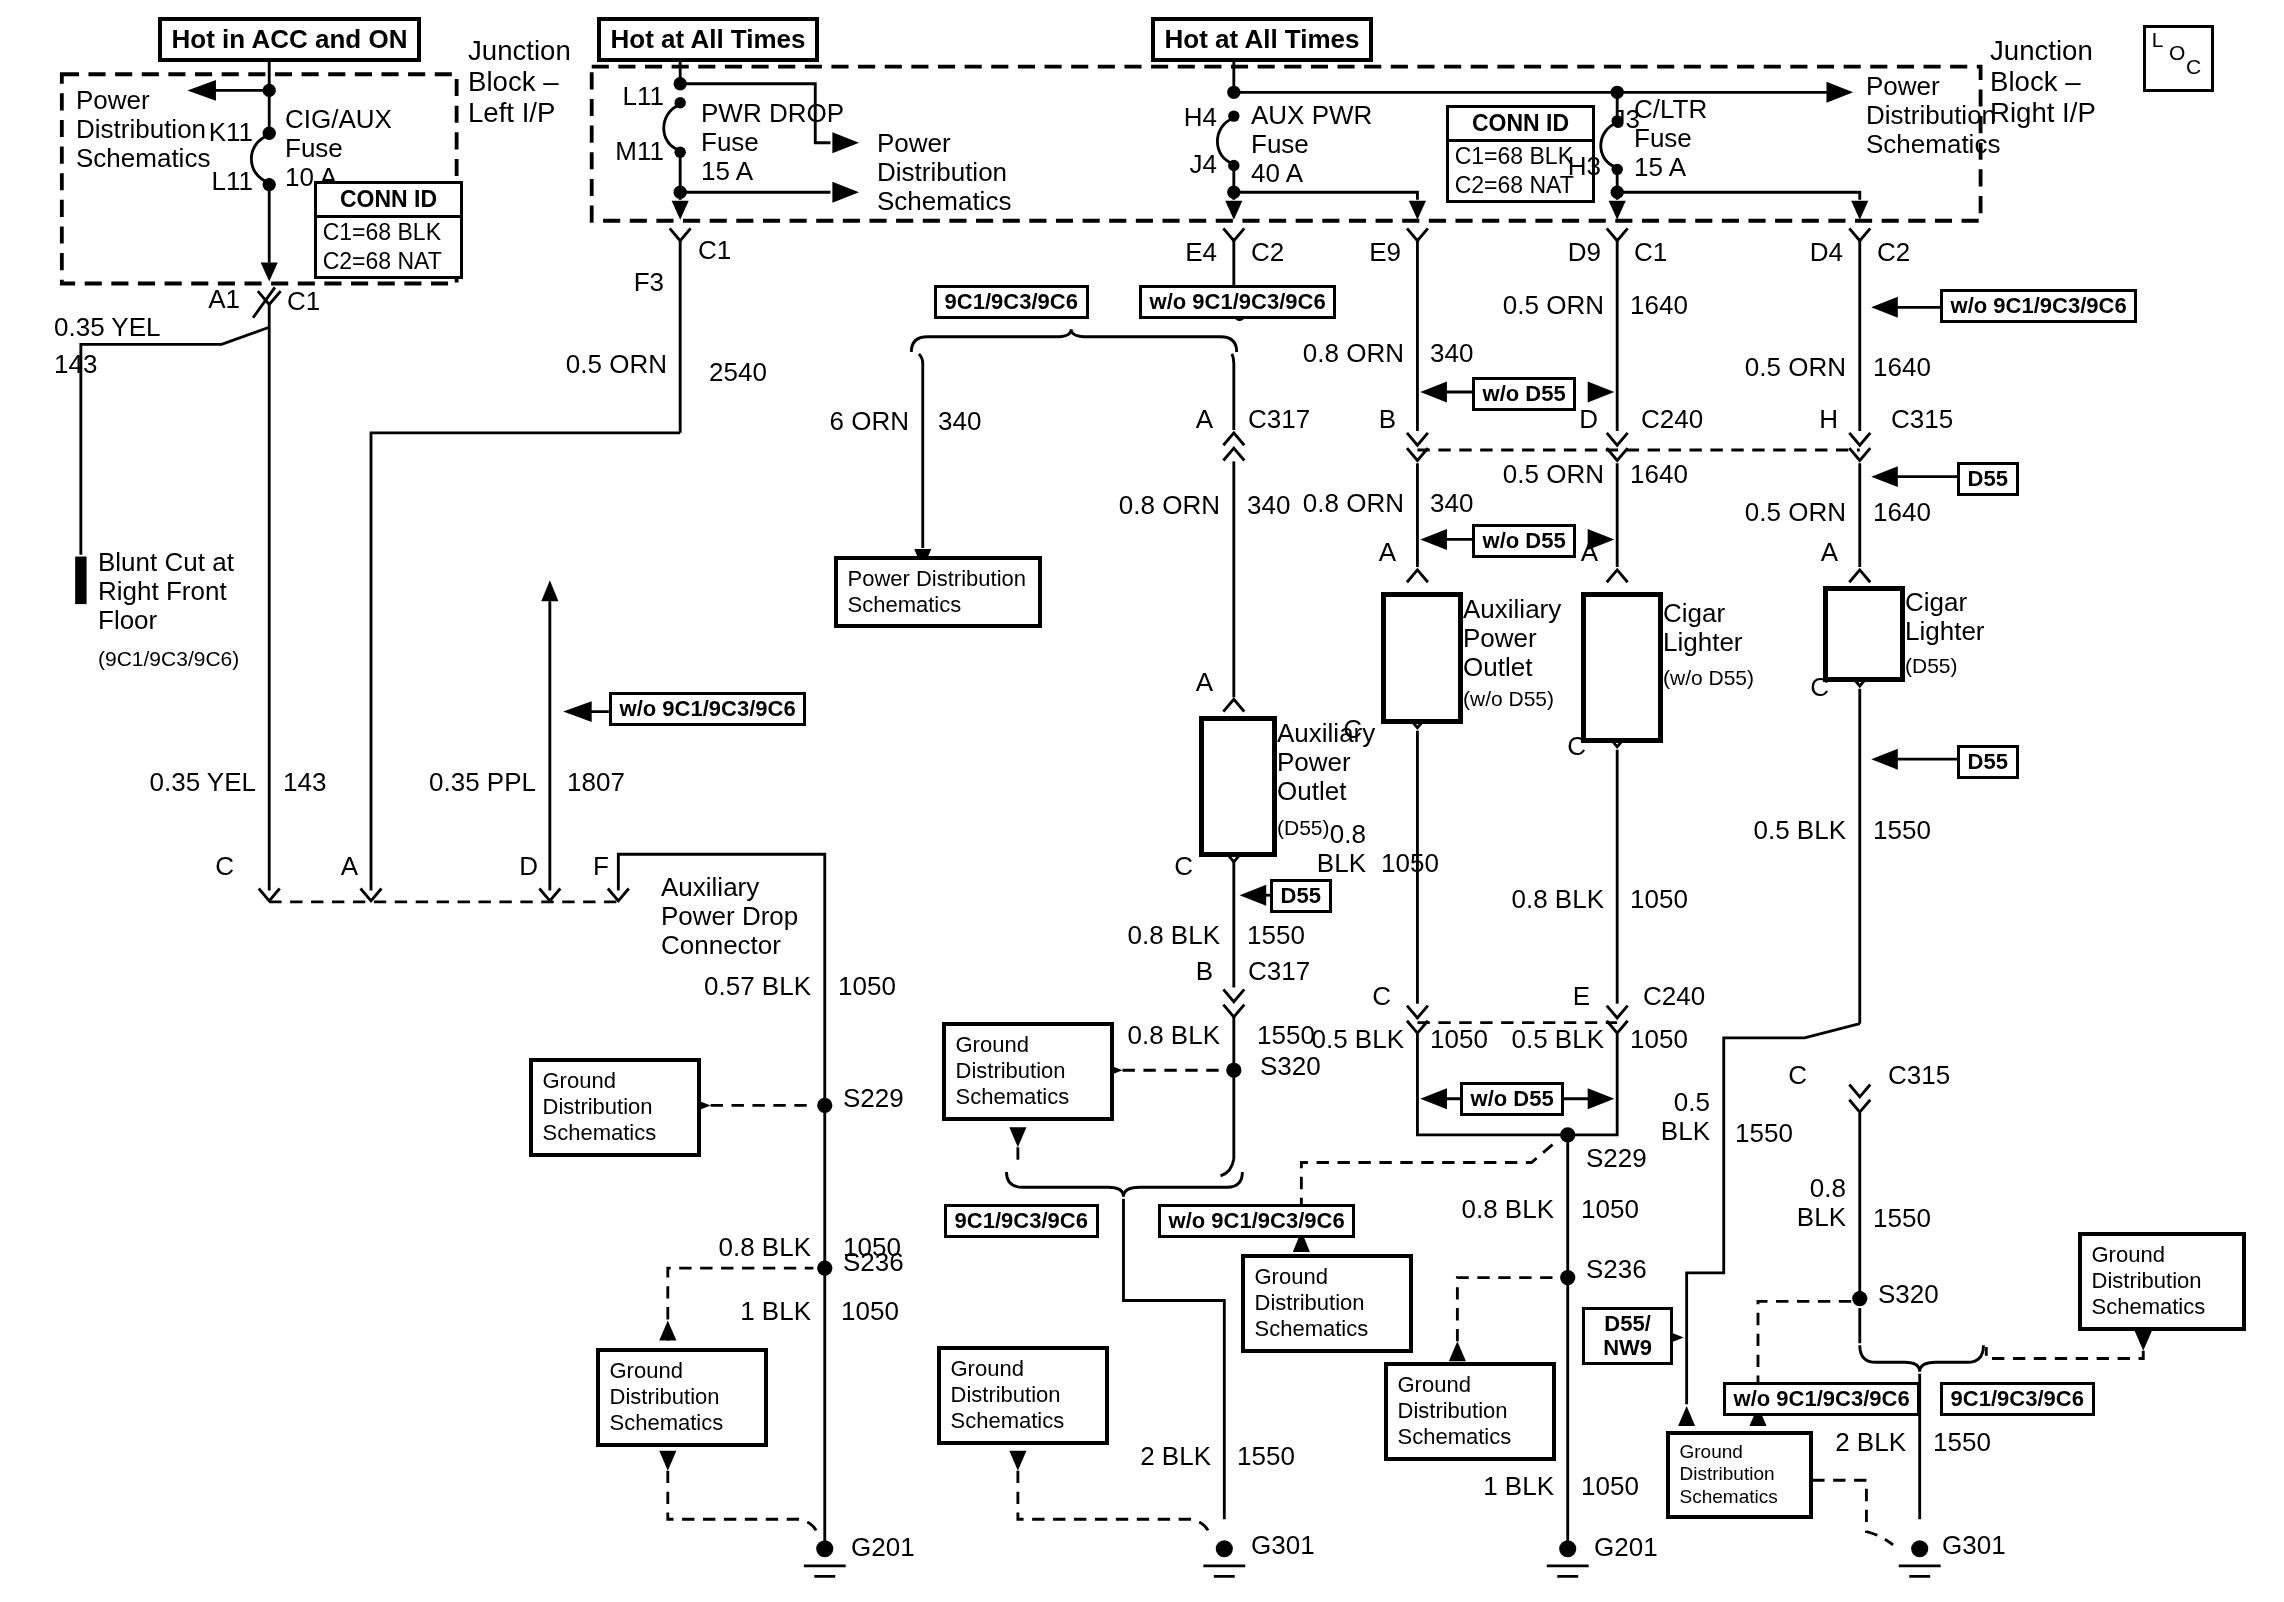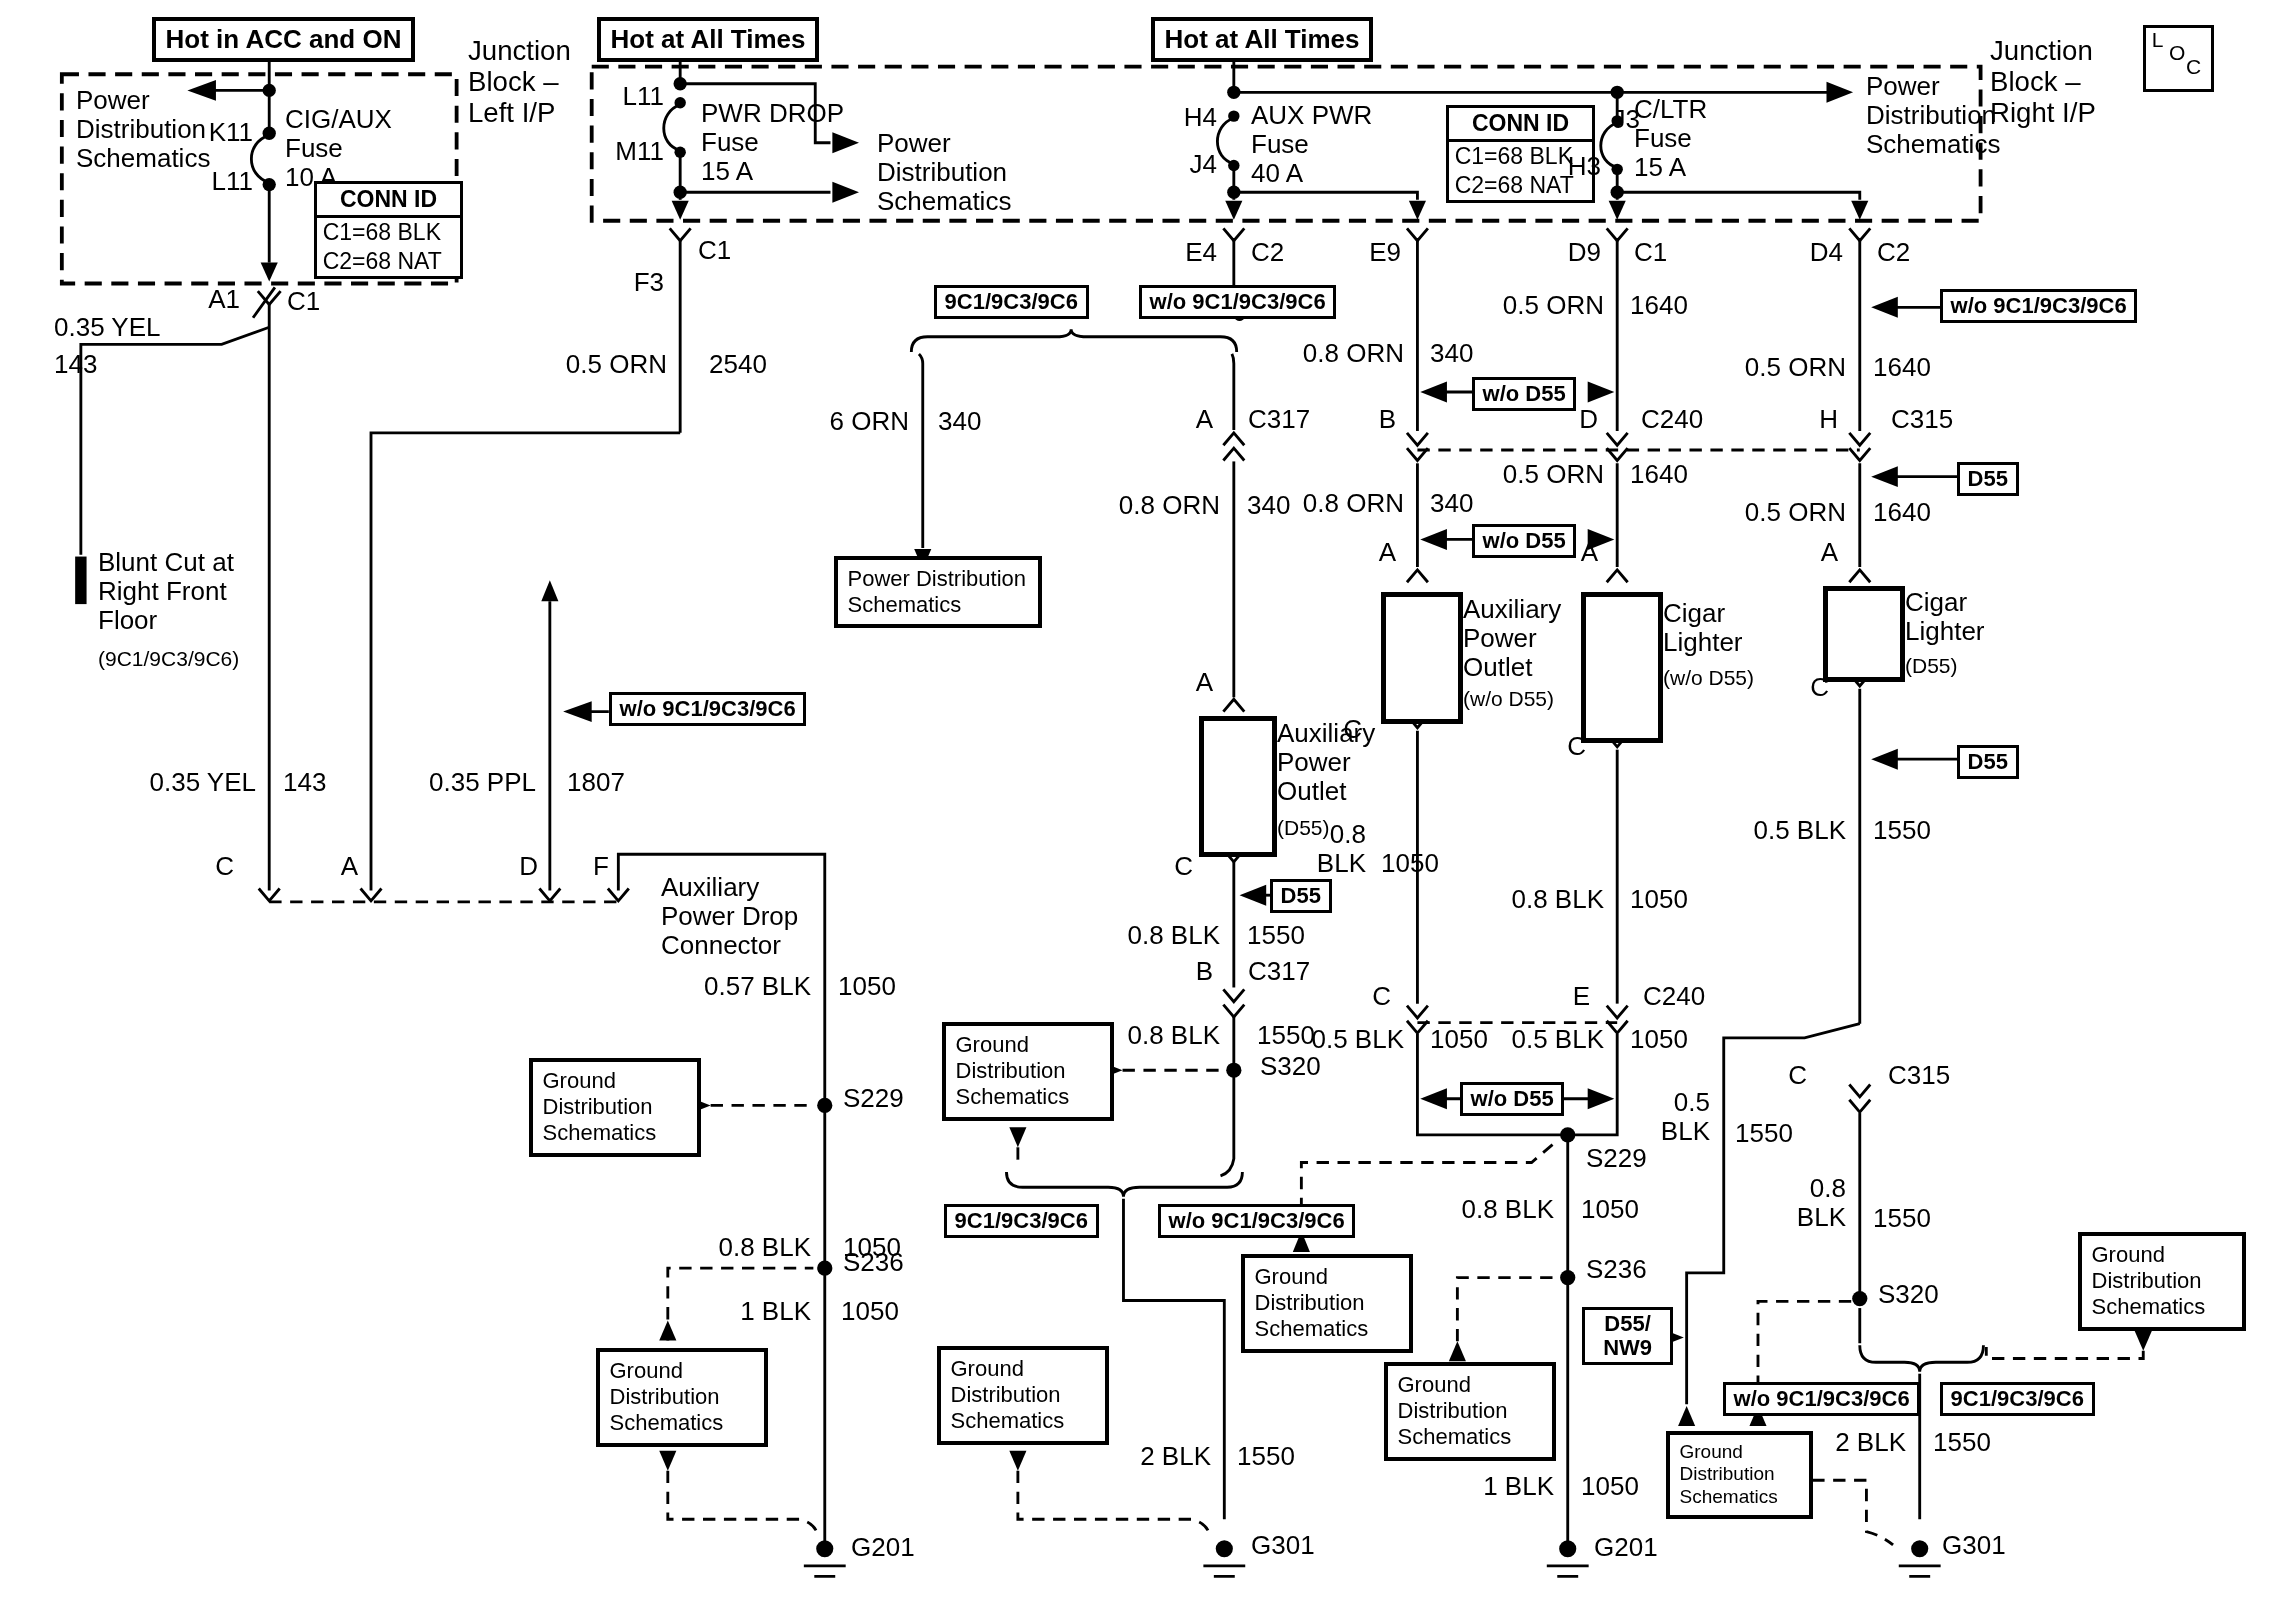--- a/index.html
+++ b/index.html
@@ -199,21 +199,21 @@
   <path d="M2018,1444 V1597"></path>
   <circle cx="2018" cy="1628" r="9" fill="#000" stroke="none"></circle>
   <path d="M1996,1646 H2040 M2007,1657 H2029"></path>
 
   <polygon points="1905,1556 1877,1545 1877,1567" fill="#000" stroke="none"></polygon>
   <path d="M1905,1556 H1962 V1610 Q1978,1614 1990,1624" stroke-dasharray="13 9"></path>
   <polygon points="2253,1420 2244,1399 2262,1399" fill="#000" stroke="none"></polygon>
   <path d="M2253,1420 V1428 H2088 V1416" stroke-dasharray="13 9"></path>
 </svg>
 
-<div class="hdr" style="left:152px;top:17px;"><span>Hot in ACC and ON</span></div>
+<div class="hdr" style="left:158px;top:17px;"><span>Hot in ACC and ON</span></div>
 <div class="hdr" style="left:597px;top:17px;"><span>Hot at All Times</span></div>
 <div class="hdr" style="left:1151px;top:17px;"><span>Hot at All Times</span></div>
 <div class="lbl big" style="left:468px;top:36px;">Junction
 Block –
 Left I/P</div>
 <div class="lbl big" style="left:1990px;top:36px;">Junction
 Block –
 Right I/P</div>
 
 <div style="position:absolute;left:2143px;top:25px;width:65px;height:61px;border:3.8px solid #000;">
@@ -279,21 +279,21 @@
 <div class="lbl" style="left:54px;top:350px;">143</div>
 <div class="lbl" style="left:98px;top:548px;">Blunt Cut at
 Right Front
 Floor</div>
 <div class="lbl sm" style="left:98px;top:647px;">(9C1/9C3/9C6)</div>
 <div class="lbl r" style="left:256px;top:768px;">0.35 YEL</div>
 <div class="lbl" style="left:283px;top:768px;">143</div>
 <div class="lbl r" style="left:536px;top:768px;">0.35 PPL</div>
 <div class="lbl" style="left:567px;top:768px;">1807</div>
 <div class="lbl r" style="left:667px;top:350px;">0.5 ORN</div>
-<div class="lbl" style="left:709px;top:350px;">2540</div>
+<div class="lbl" style="left:709px;top:358px;">2540</div>
 
 <div class="cbox" style="left:609px;top:692px;"><span>w/o 9C1/9C3/9C6</span></div>
 
 <div class="lbl r" style="left:234px;top:852px;">C</div>
 <div class="lbl r" style="left:358px;top:852px;">A</div>
 <div class="lbl r" style="left:538px;top:852px;">D</div>
 <div class="lbl r" style="left:609px;top:852px;">F</div>
 <div class="lbl" style="left:661px;top:873px;">Auxiliary
 Power Drop
 Connector</div>

